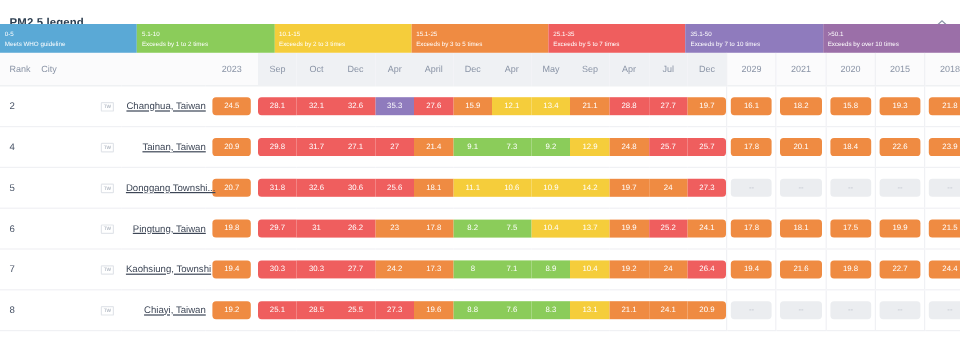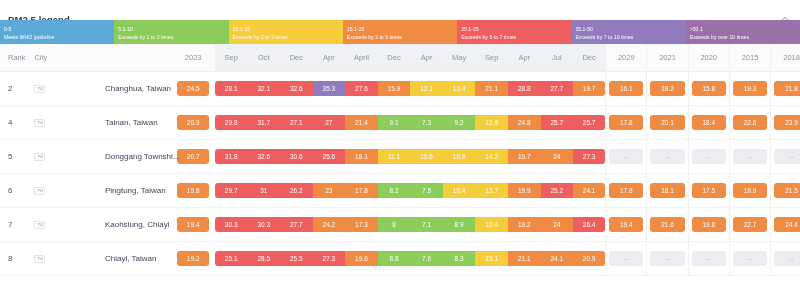--- a/index.html
+++ b/index.html
@@ -53,21 +53,21 @@
   thead th.th-year { width: 40px; background:#fbfbfc; }
   thead th.th-mon  { width: 30px; background:#eff1f4; }
   thead th.th-past { width: 38px; background:#fbfbfc; }
 
   tbody tr { height: 34px; }
   tbody td {
     border-bottom: 1px solid #f0f1f4;
     vertical-align: middle; text-align: center;
   }
   td.c-rank { font-size: 8px; color: #4a5568; text-align: left; padding-left: 8px; }
-  td.c-city { font-size: 8px; color: #3d4656; text-align: left; padding-left: 4px; white-space: nowrap; }
+  td.c-city { font-size: 8px; color: #3d4656; text-align: right; padding-left: 4px; white-space: nowrap; text-decoration: underline; }
   td.c-mon  { padding: 0; }
   td.c-past { padding: 0 3px; }
   td.c-year { padding: 0 6px; }
   .flag {
     display: inline-flex; align-items: center; justify-content: center;
     width: 11px; height: 8px; border: .5px solid #e2e5ea; border-radius: 1px;
     background: #fff; font-size: 4px; color: #9aa3b0; letter-spacing: -.2px;
     margin-right: 6px;
   }
 
@@ -389,21 +389,21 @@
             <td class="c-past vsep">
               <span class="pill std" style="background: rgb(239, 139, 66);">19.9</span>
             </td>
             <td class="c-past vsep">
               <span class="pill std" style="background: rgb(239, 139, 66);">21.5</span>
             </td>
           </tr>
           <tr>
             <td class="c-rank">7</td>
             <td class="c-city" style="width: 22px;"><span class="flag">TW</span></td>
-            <td class="c-city">Kaohsiung, Chiayi</td>
+            <td class="c-city">Kaohsiung, Townshi</td>
             <td class="c-year">
               <span class="pill std" style="background: rgb(239, 139, 66);">19.4</span>
             </td>
             <td class="c-mon">
               <span class="pill seam-l" style="background: rgb(239, 94, 94);">30.3</span>
             </td>
             <td class="c-mon">
               <span class="pill seam" style="background: rgb(239, 94, 94);">30.3</span>
             </td>
             <td class="c-mon">

